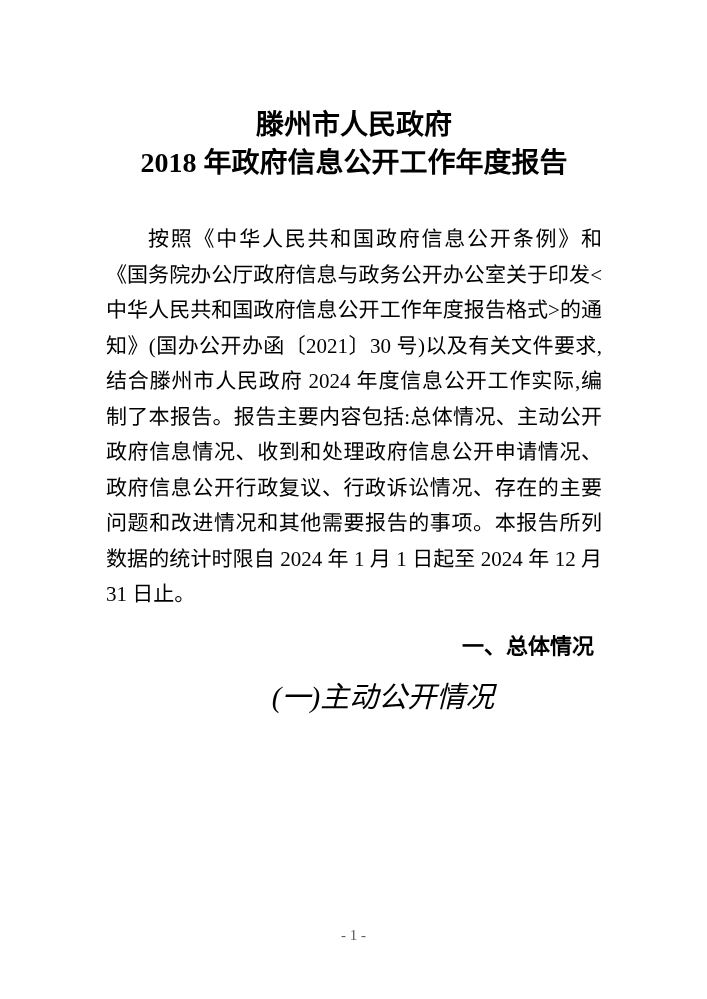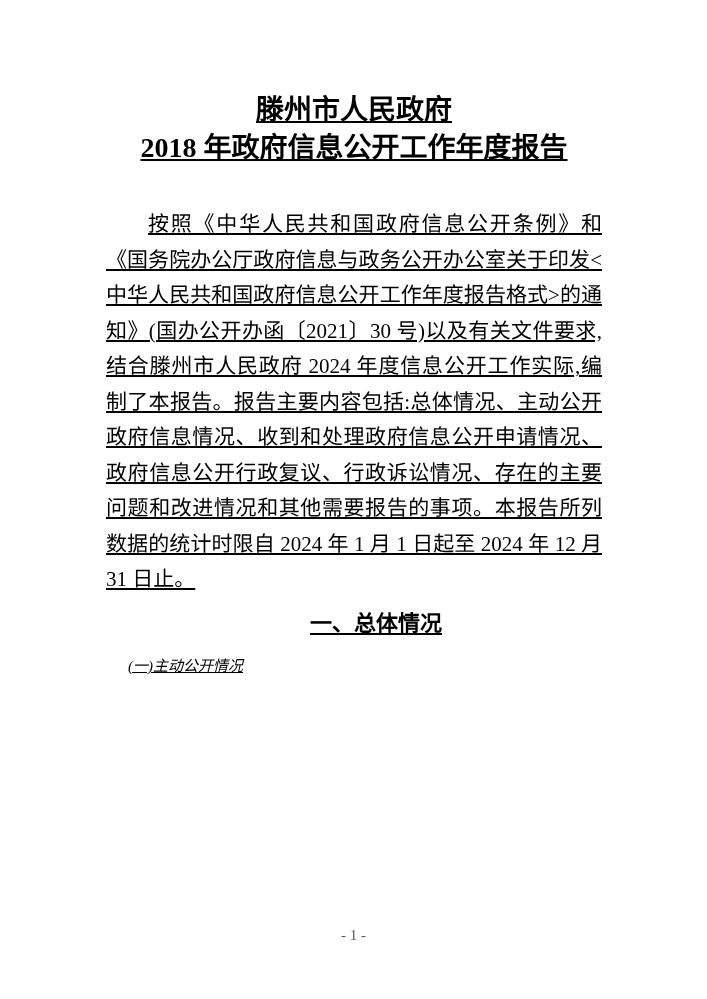--- a/index.html
+++ b/index.html
@@ -14,23 +14,22 @@
     height: 999px;
     margin: 0 auto;
     background: #ffffff;
     color: #000000;
     overflow: hidden;
     box-sizing: border-box;
   }
   .content {
     position: absolute;
     left: 98px;
-    top: 91px;
+    top: 106px;
     width: 512px;
-    text-decoration: underline;
   }
   .doc-title {
     text-align: center;
     font-family: "Liberation Serif", "DejaVu Serif", serif;
     font-weight: bold;
     font-size: 28px;
     line-height: 38px;
     color: #000000;
   }
   .doc-body {
@@ -40,37 +39,37 @@
     line-height: 35.5px;
     text-align: justify;
     text-justify: inter-ideograph;
     color: #000000;
   }
   .para {
     margin: 8px;
     text-indent: 2em;
   }
   .section-heading {
-    margin: 8px;
+    margin: 16px;
     text-indent: 2em;
     font-family: "Liberation Sans", "DejaVu Sans", sans-serif;
     font-weight: bold;
     font-size: 22px;
     line-height: 35.5px;
-    text-align: center;
+    text-align: right;
   }
   .subsection-heading {
     margin: 0;
     text-indent: 2em;
     font-family: "Liberation Serif", "DejaVu Serif", serif;
     font-style: italic;
     font-weight: normal;
-    font-size: 15px;
+    font-size: 29px;
     line-height: 35.5px;
-    text-align: left;
+    text-align: center;
   }
   .page-footer {
     position: absolute;
     left: 0;
     right: 0;
     bottom: 55px;
     text-align: center;
   }
   .page-number {
     font-family: "Liberation Serif", "DejaVu Serif", serif;

